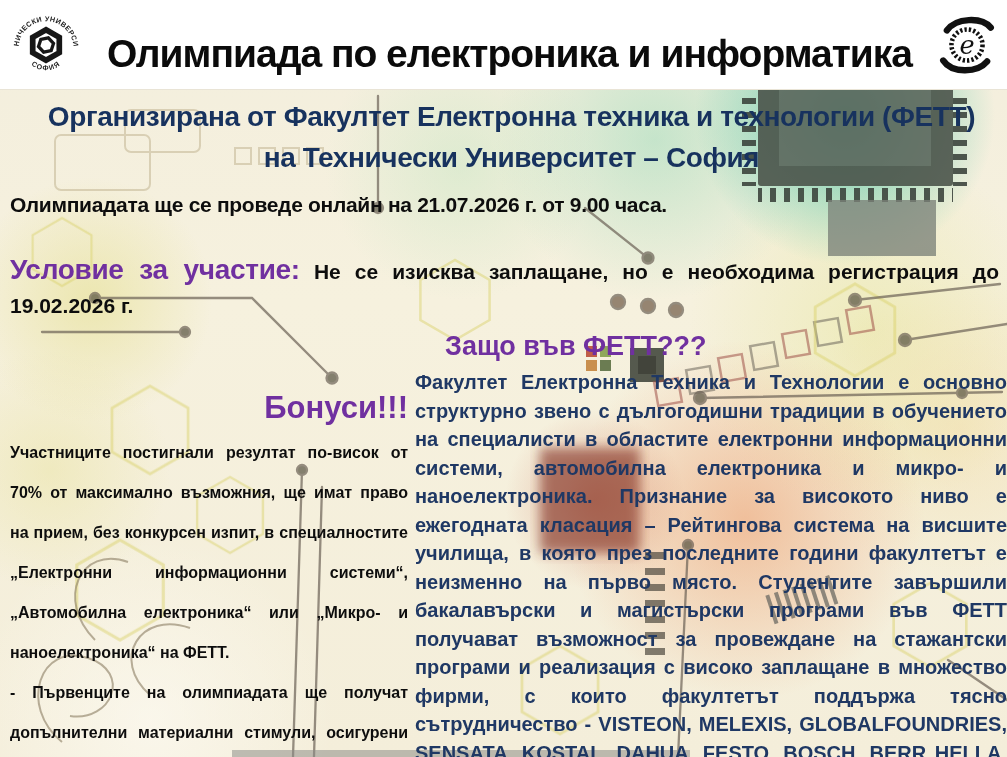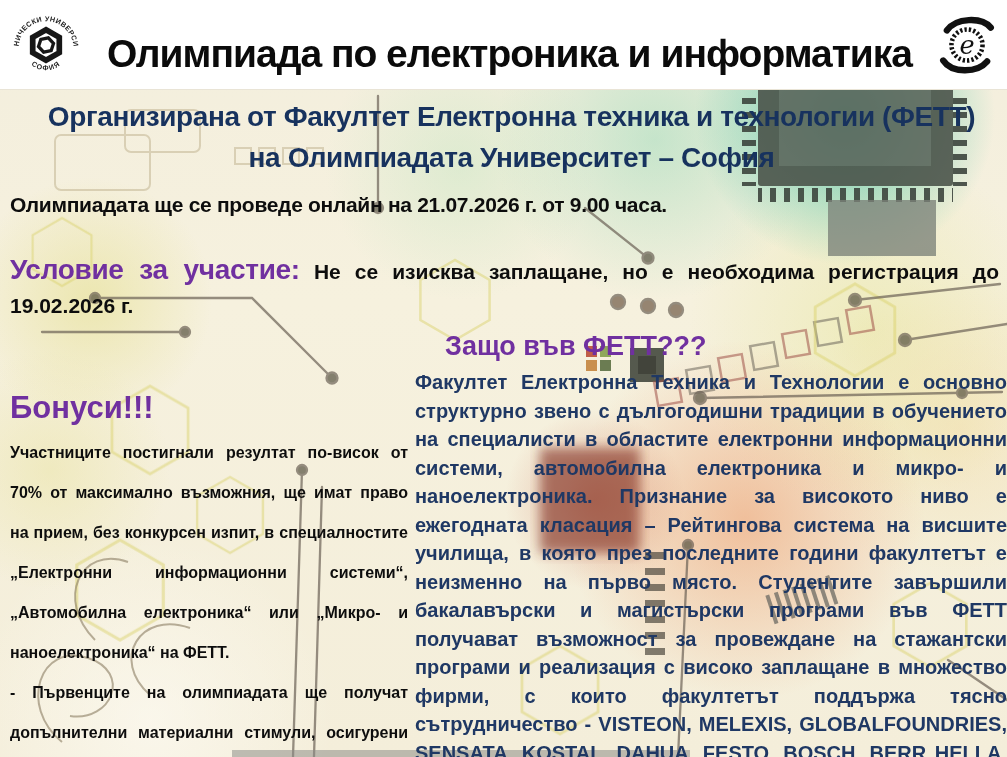--- a/index.html
+++ b/index.html
@@ -48,21 +48,21 @@
   }
   .conditions{
     position:absolute;top:232px;left:10px;right:8px;z-index:4;
     text-align:justify;font-weight:700;font-size:21px;line-height:34px;color:var(--ink,#0d0d0d);
   }
   .conditions .label{
     color:var(--purple,#7030A0);font-size:28px;letter-spacing:-.3px;
   }
   .bonus{position:absolute;top:390px;left:10px;width:398px;z-index:4;}
   .bonus h2{
-    margin:0 0 7px 0;color:var(--purple,#7030A0);font-size:31px;font-weight:700;
+    margin:0 0 7px 0;color:var(--purple,#7030A0);font-size:31px;font-weight:700;text-align:right;
   }
   .bonus p{
     margin:0;text-align:justify;font-weight:700;font-size:16px;line-height:40px;
     color:var(--ink,#0d0d0d);
   }
   .why{position:absolute;top:319px;left:415px;width:592px;z-index:4;}
   .why h2{
     margin:12px 0 6px 30px;color:var(--purple,#7030A0);font-size:27px;font-weight:700;
   }
   .why p{
@@ -228,21 +228,21 @@
           <path d="M 57,53 C 46,66 18,66 9,52" stroke-width="7" stroke-linecap="round"></path>
           <circle cx="35" cy="35" r="17" stroke-width="5" stroke-dasharray="2.5 2.3"></circle>
         </g>
         <text x="35" y="45" text-anchor="middle" font-size="28" font-style="italic" font-family="'DejaVu Serif',serif" fill="#111">e</text>
       </svg>
     </div>
   </header>
 
   <div class="org-header">
     <span>Организирана от Факултет Електронна техника и технологии (ФЕТТ)</span>
-    <span>на Олимпиадата Университет – София</span>
+    <span>на Технически Университет – София</span>
   </div>
 
   <div class="schedule">Олимпиадата ще се проведе онлайн на 21.07.2026 г. от 9.00 часа.</div>
 
   <p class="conditions">
     <span class="label">Условие за участие:</span>
     <span>Не се изисква заплащане, но е необходима регистрация до 19.02.2026 г.</span>
   </p>
 
   <section class="bonus">

